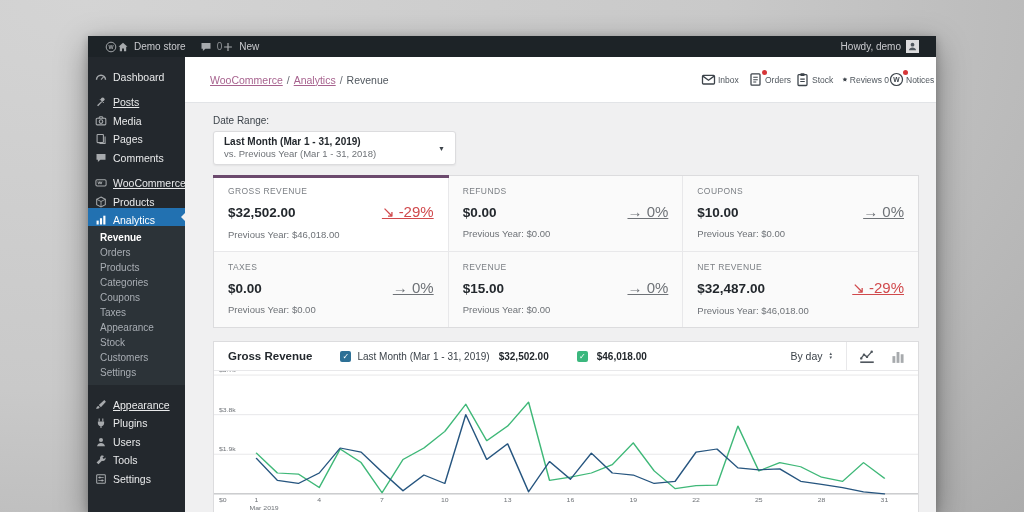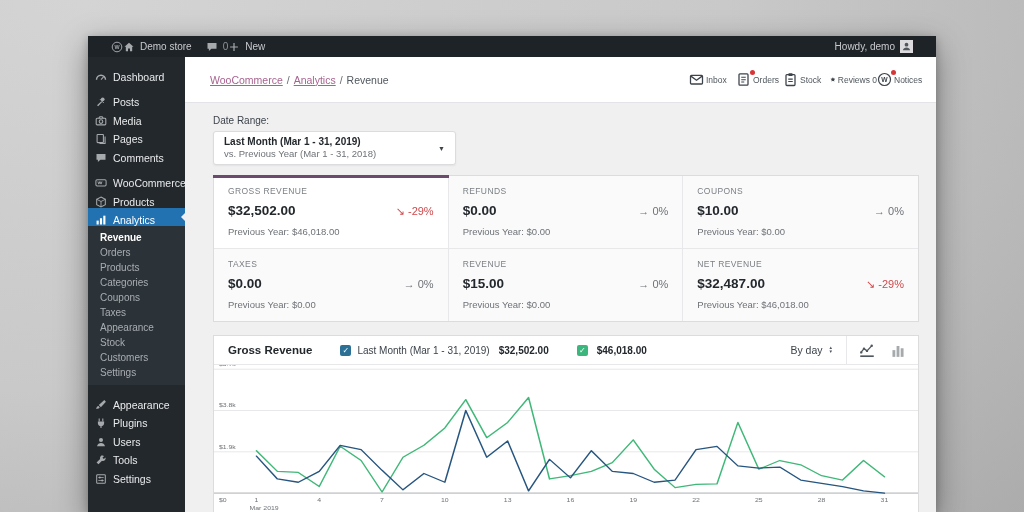--- a/index.html
+++ b/index.html
@@ -8,45 +8,45 @@
     position:relative; width:1024px; height:512px; overflow:hidden;
     background: radial-gradient(140% 170% at 8% 0%, #d4d4d4 0%, #c9c9c9 45%, #a4a4a4 100%);
     font-family:"Liberation Sans", sans-serif;
   }
   .window {
     position:absolute; left:88px; top:36px; width:848px; height:476px;
     background:#f0f0f1; overflow:hidden; display:flex; flex-direction:column;
     box-shadow:0 10px 30px rgba(0,0,0,.38), 0 2px 8px rgba(0,0,0,.22);
   }
   
-  .adminbar { flex:0 0 21px; background:#1d2327; color:#c9cace; display:flex; align-items:center; font-size:10px; padding:0 23px; }
+  .adminbar { flex:0 0 21px; background:#1d2327; color:#c9cace; display:flex; align-items:center; font-size:10px; padding:0 17px; }
   .ab-group { display:flex; align-items:center; gap:5px; cursor:pointer; }
   .ab-icon { width:12px; height:12px; color:#a7aaad; display:inline-flex; }
   .ab-icon svg { width:100%; height:100%; }
   .ab-sep { width:14px; }
   .ab-dim { color:#8f9296; }
   .ab-right { margin-left:auto; display:flex; align-items:center; gap:5px; cursor:pointer; }
   .avatar { width:13px; height:13px; background:#dcdcde; color:#50575e; display:flex; align-items:center; justify-content:center; }
   .avatar svg { width:11px; height:11px; }
   
   .main { flex:1; display:flex; min-height:0; }
   .sidebar { flex:0 0 97px; background:#23282d; color:#e9eaeb; padding-top:7px; font-size:10.5px; overflow:hidden; }
   .menu-item { position:relative; height:18.5px; display:flex; align-items:flex-end; gap:6px; padding-left:7px; cursor:pointer; }
-  .menu-item.gap { margin-top:7px; }
+  .menu-item.gap { margin-top:7px;text-decoration:underline; }
   .mi-icon { width:12px; height:12px; color:#a7aaad; flex:0 0 auto; display:inline-flex; }
   .mi-icon svg { width:100%; height:100%; }
   .menu-item.active { background:#2271b1; color:#fff; }
   .menu-item.active .mi-icon { color:#fff; }
   .menu-item.active::after { content:""; position:absolute; right:0; top:50%; transform:translateY(-50%); border:4px solid transparent; border-right-color:#f0f0f1; }
   .submenu { background:#2c3338; padding:4px 0 5px; }
   .submenu-item { height:15px; line-height:15px; padding-left:12px; font-size:10px; color:#a8adb3; cursor:pointer; }
   .submenu-item.active { color:#fff; font-weight:bold; }
   .content { flex:1; display:flex; flex-direction:column; min-width:0; background:#f0f0f1; }
   
-  .topbar { flex:0 0 46px; background:#fff; border-bottom:1px solid #e2e4e7; display:flex; align-items:center; padding:0 12px 0 25px; }
+  .topbar { flex:0 0 46px; background:#fff; border-bottom:1px solid #e2e4e7; display:flex; align-items:center; padding:0 0 0 25px; }
   .breadcrumb { font-size:10.5px; color:#50575e; white-space:nowrap; }
   .crumb-link { color:#a7628e; text-decoration:underline; cursor:pointer; }
   .crumb-sep { margin:0 4px; color:#646970; }
   .activity { margin-left:auto; display:flex; }
   .activity-item { width:47px; display:flex; flex-direction:row; align-items:center; gap:2px; cursor:pointer; }
   .ai-icon { width:15px; height:15px; position:relative; color:#3c434a; display:inline-flex; }
   .ai-icon svg { width:100%; height:100%; }
   .ai-label { font-size:8.5px; color:#50575e; white-space:nowrap; }
   .badge-dot { position:absolute; top:-2px; right:-4px; width:5px; height:5px; border-radius:50%; background:#d63638; }
   
@@ -60,21 +60,21 @@
   
   .tiles { margin-top:10px; display:grid; grid-template-columns:1fr 1fr 1fr; background:#fff; border:1px solid #dcdcde; }
   .tile { position:relative; padding:10px 14px 11px; background:#fafafa; border-right:1px solid #e8e8ea; border-bottom:1px solid #e8e8ea; cursor:pointer; }
   .tile:nth-child(3n) { border-right:none; }
   .tile:nth-child(n+4) { border-bottom:none; }
   .tile.selected { background:#fff; }
   .tile.selected::before { content:""; position:absolute; top:-1px; left:-1px; right:-1px; height:3px; background:#6c4a6e; }
   .tile-label { font-size:8.5px; color:#7b7f84; letter-spacing:.4px; }
   .tile-row { display:flex; align-items:baseline; margin-top:7px; }
   .tile-value { font-size:13.5px; font-weight:bold; color:#23282d; }
-  .tile-delta { margin-left:auto; font-size:11px; }
+  .tile-delta { margin-left:auto; font-size:15px;text-decoration:underline; }
   .delta-down { color:#d0494c; }
   .delta-flat { color:#6e7277; }
   .tile-prev { margin-top:8px; font-size:9.5px; color:#6e7277; }
   
   .chart-panel { margin-top:13px; background:#fff; border:1px solid #dcdcde; border-bottom:none; flex:1; min-height:0; display:flex; flex-direction:column; }
   .chart-head { flex:0 0 29px; border-bottom:1px solid #e8e8ea; display:flex; align-items:center; padding-left:14px; }
   .chart-title { font-size:11.5px; font-weight:bold; color:#23282d; margin-right:28px; }
   .legend { display:flex; gap:28px; }
   .legend-item { display:flex; align-items:center; gap:6px; cursor:pointer; }
   .checkbox { width:11px; height:11px; border-radius:2px; color:#fff; font-size:8px; line-height:11px; text-align:center; }

